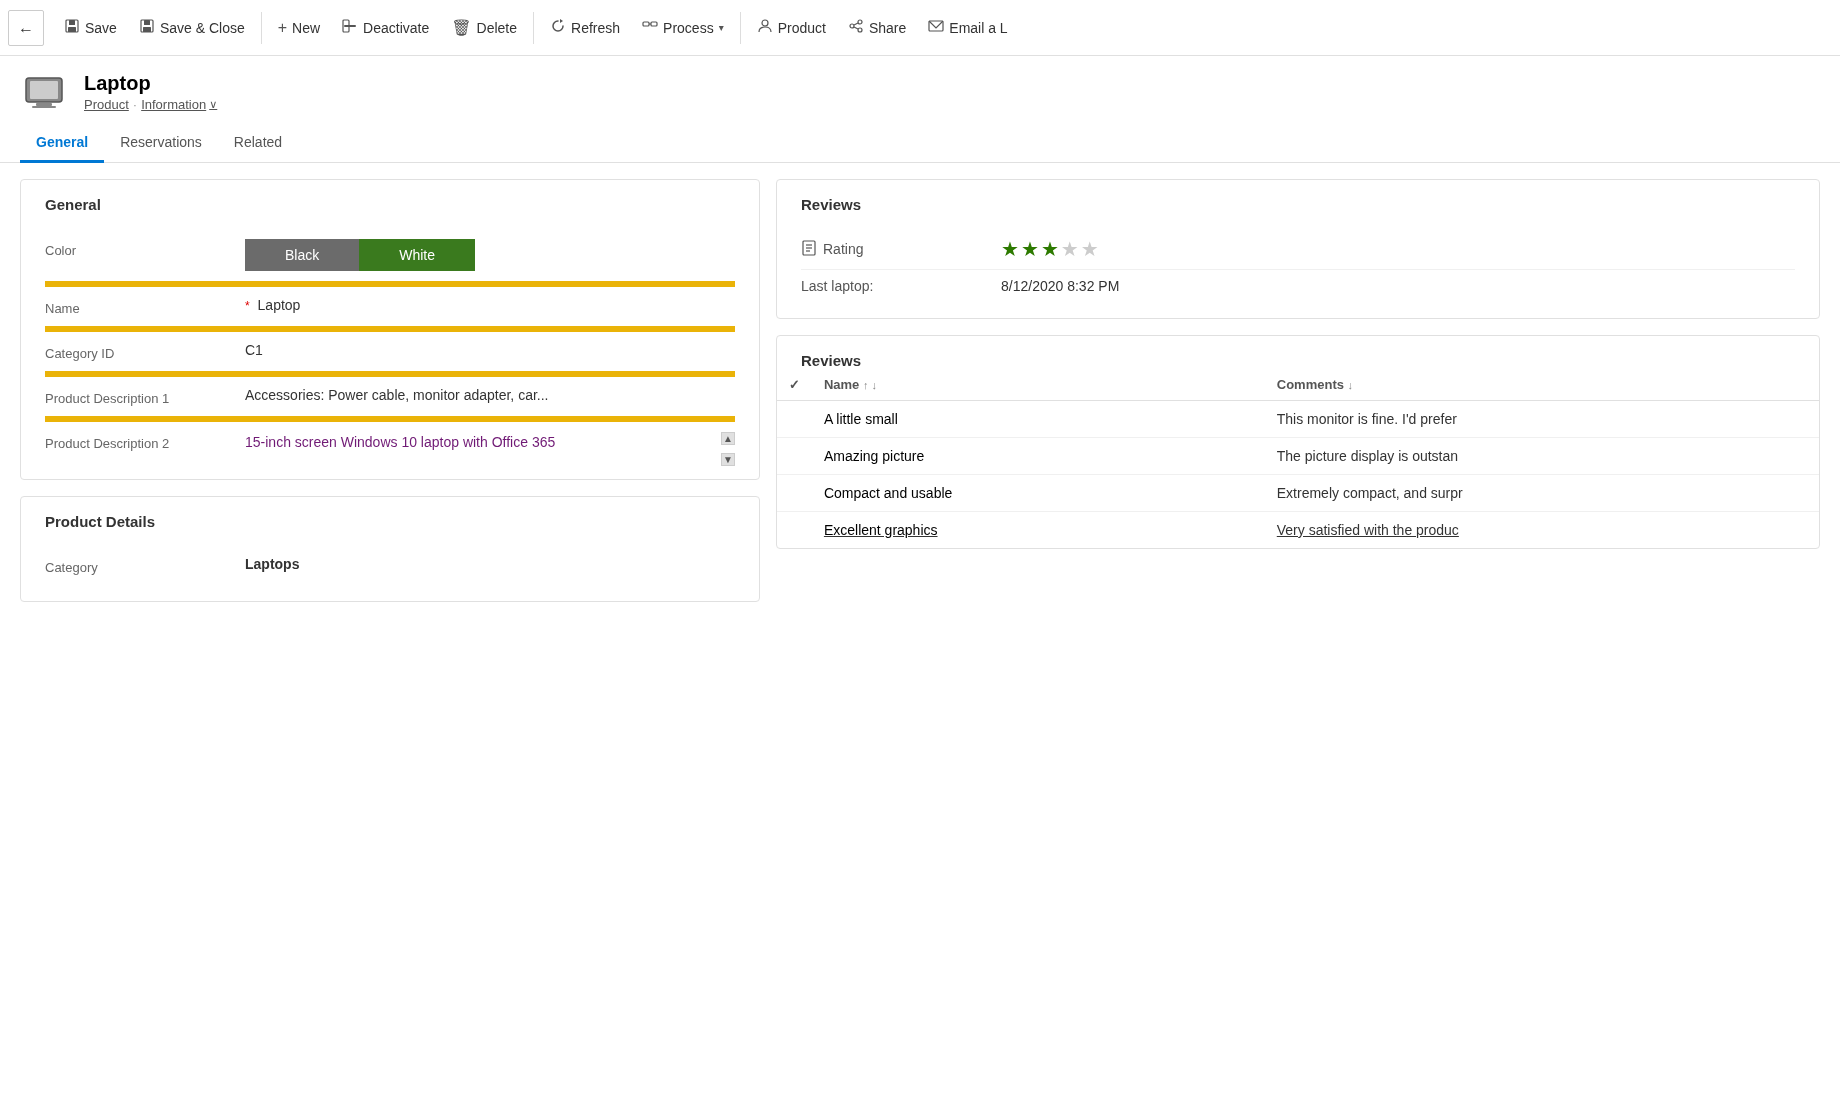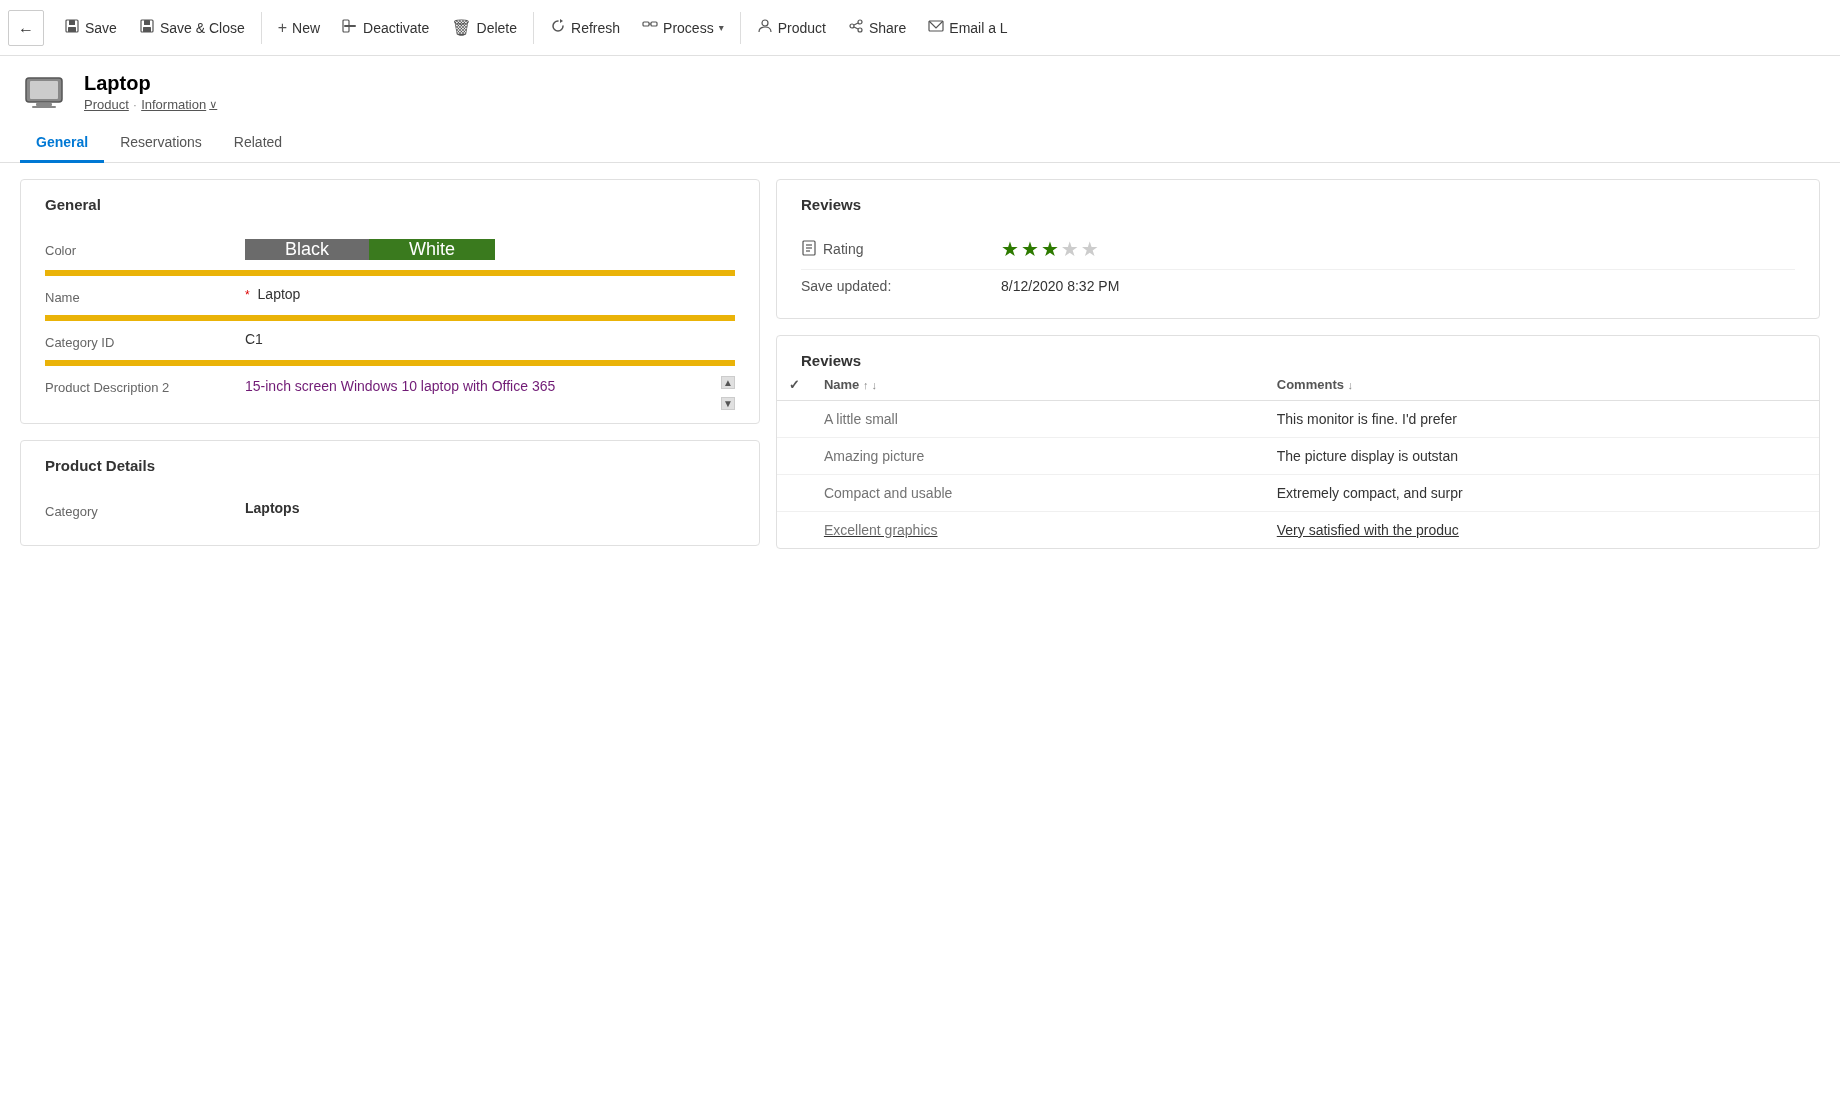--- a/index.html
+++ b/index.html
@@ -132,24 +132,24 @@
       color: #333;
     }
     .required-star { color: #d00; font-size: 12px; margin-right: 4px; }
 
     
     .color-buttons {
       display: flex;
       gap: 0;
     }
     .color-btn {
-      padding: 0 40px;
+      padding: 8px 40px;
       border: none;
       cursor: pointer;
-      font-size: 18px;
+      font-size: 14px;
       font-weight: 500;
       text-align: center;
     }
     .color-btn.black { background: #6b6b6b; color: #fff; }
     .color-btn.white { background: #3a7a1e; color: #fff; }
 
     
     .desc-container {
       position: relative;
     }
@@ -233,21 +233,21 @@
     .reviews-table td {
       padding: 10px 12px;
       font-size: 14px;
       border-bottom: 1px solid #f0f0f0;
       overflow: hidden;
       text-overflow: ellipsis;
       white-space: nowrap;
       max-width: 0;
     }
     .reviews-table tr:last-child td { border-bottom: none; text-decoration: underline; }
-    .review-name-link { color: #737373; cursor: pointer; text-decoration: none; }
+    .review-name-link { color: #000000; cursor: pointer; text-decoration: none; }
     .th-check { width: 30px; }
     .th-name { width: 45%; }
     .th-comments { width: 55%; }
     .sort-icons { display: inline-flex; gap: 1px; font-size: 11px; color: #888; }
     .check-col { width: 30px; }
     .name-col { width: 45%; }
     .comments-col { width: 55%; }
 
     .product-name-value { font-size: 14px; color: #333; font-weight: 500; }
     .category-bold { font-weight: 700; }
@@ -415,20 +415,24 @@
           <span class="required-star">*</span>
           <span class="product-name-value">Laptop</span>
         </div>
       </div>
 
       <div class="form-row">
         <div class="form-label">Category ID</div>
         <div class="form-value">C1</div>
       </div>
 
+      <div class="form-row">
+        <div class="form-label">Product Description 1</div>
+        <div class="form-value">Accessories: Power cable, monitor adapter, car...</div>
+      </div>
 
       <div class="form-row">
         <div class="form-label">Product Description 2</div>
         <div class="form-value">
           <div class="desc-container">
             <div class="desc-text">15-inch screen Windows 10 laptop with Office 365</div>
             <div class="scroll-bar-area">
               <div class="scroll-arrow">▲</div>
               <div style="flex:1; background:#f0f0f0; min-height:8px;"></div>
               <div class="scroll-arrow">▼</div>
@@ -470,21 +474,21 @@
             <span class="star filled">★</span>
             <span class="star filled">★</span>
             <span class="star filled">★</span>
             <span class="star empty">★</span>
             <span class="star empty">★</span>
           </div>
         </div>
       </div>
 
       <div class="rating-row">
-        <div class="rating-label">Save updated:</div>
+        <div class="rating-label">Last laptop:</div>
         <div class="rating-value">8/12/2020 8:32 PM</div>
       </div>
     </div>
 
     <div class="reviews-card">
       <div class="reviews-card-title">Reviews</div>
       <table class="reviews-table">
         <thead>
           <tr>
             <th class="th-check">

